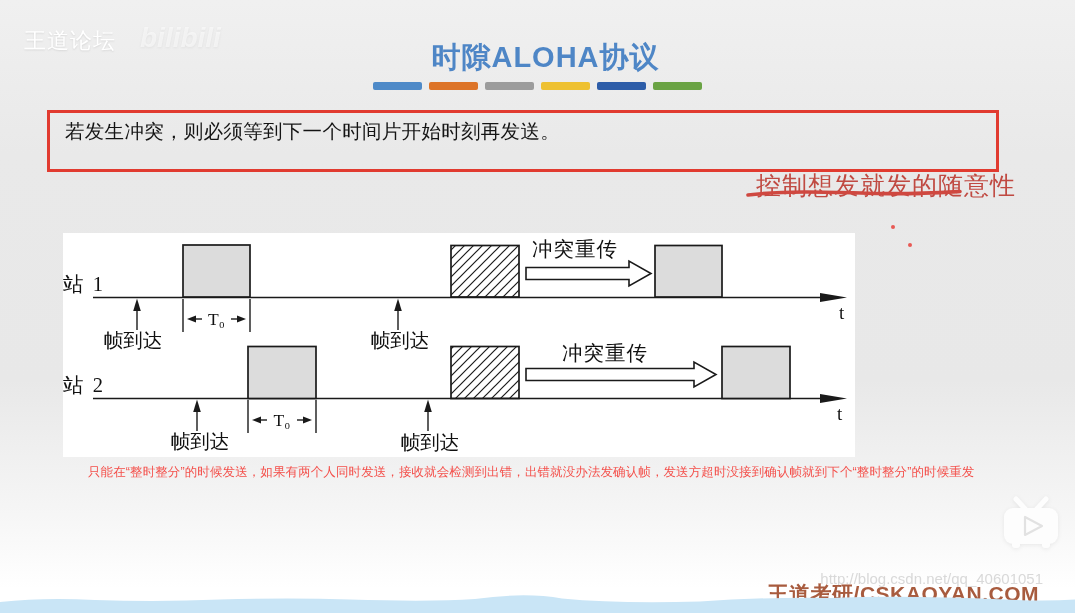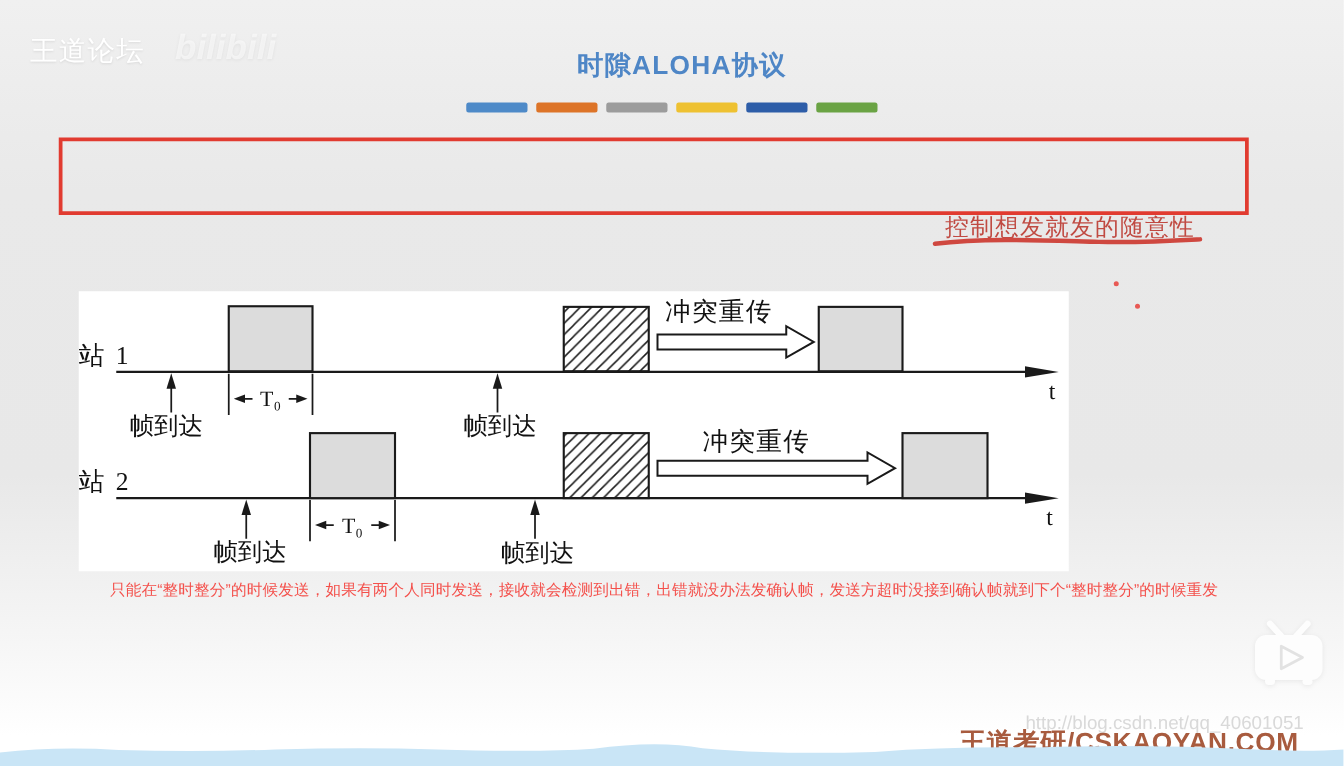--- a/index.html
+++ b/index.html
@@ -11,32 +11,32 @@
   .abs{position:absolute;}
 
   
   .forum-mark{left:24px;top:26px;color:#ffffff;font-weight:normal;font-size:22px;
     text-shadow:0 1px 2px rgba(0,0,0,0.10);letter-spacing:1px;}
   .bili-mark{left:140px;top:22px;color:rgba(255,255,255,0.55);font-weight:bold;
     font-size:28px;font-style:italic;text-shadow:0 1px 3px rgba(0,0,0,0.06);}
 
   
   .title{left:16px;right:0;top:38px;text-align:center;color:#4e86c6;font-weight:bold;
-    font-size:21px;letter-spacing:1px;}
+    font-size:29px;letter-spacing:1px;}
   .bars{left:0;right:0;top:82px;display:flex;justify-content:center;gap:7px;}
   .bars span{width:49px;height:8px;border-radius:2px;display:block;}
 
   
   .red-frame{left:47px;top:110px;width:946px;height:56px;border:3px solid #e13b30;}
   .definition{left:65px;top:120px;width:990px;color:#141414;
     font-family:"Liberation Serif","DejaVu Serif",serif;
     font-size:19.5px;line-height:24px;letter-spacing:0.3px;}
 
   
-  .handwritten{left:756px;top:169px;color:#c04a42;font-size:19px;
+  .handwritten{left:756px;top:169px;color:#c04a42;font-size:25px;
     font-family:"Liberation Serif","DejaVu Serif",serif;letter-spacing:1px;text-align:right;}
   .hw-underline{left:744px;top:186px;}
   .red-dot{width:4px;height:4px;border-radius:50%;background:#e8403a;opacity:.85;}
 
   
   .panel{left:63px;top:233px;width:792px;height:224px;background:#ffffff;}
   svg text{fill:#111;font-family:"Liberation Serif","DejaVu Serif",serif;}
   .dgline{stroke:#1a1a1a;stroke-width:1.7;}
   .thin{stroke:#1a1a1a;stroke-width:1.4;}
   .frame{fill:#dcdcdc;stroke:#1a1a1a;stroke-width:1.7;}
@@ -73,20 +73,21 @@
   <span style="background: rgb(78, 138, 200);"></span>
   <span style="background: rgb(221, 116, 40);"></span>
   <span style="background: rgb(156, 156, 156);"></span>
   <span style="background: rgb(238, 193, 49);"></span>
   <span style="background: rgb(45, 93, 168);"></span>
   <span style="background: rgb(106, 163, 68);"></span>
 </div>
 
 <div class="abs red-frame"></div>
 <div class="abs definition">
+  <div>若发生冲突，则必须等到下一个时间片开始时刻再发送。</div>
 </div>
 
 <div class="abs handwritten">控制想发就发的随意性</div>
 <svg class="abs hw-underline" width="222" height="14" viewBox="0 0 222 14">
   <path d="M4,9 C45,4 95,6.5 135,7.5 C168,8.3 198,6.5 216,5.5" fill="none" stroke="#cf4840" stroke-width="3.6" stroke-linecap="round"></path>
 </svg>
 <div class="abs red-dot" style="left:891px;top:225px;"></div>
 <div class="abs red-dot" style="left:908px;top:243px;"></div>
 
 <div class="abs panel">

